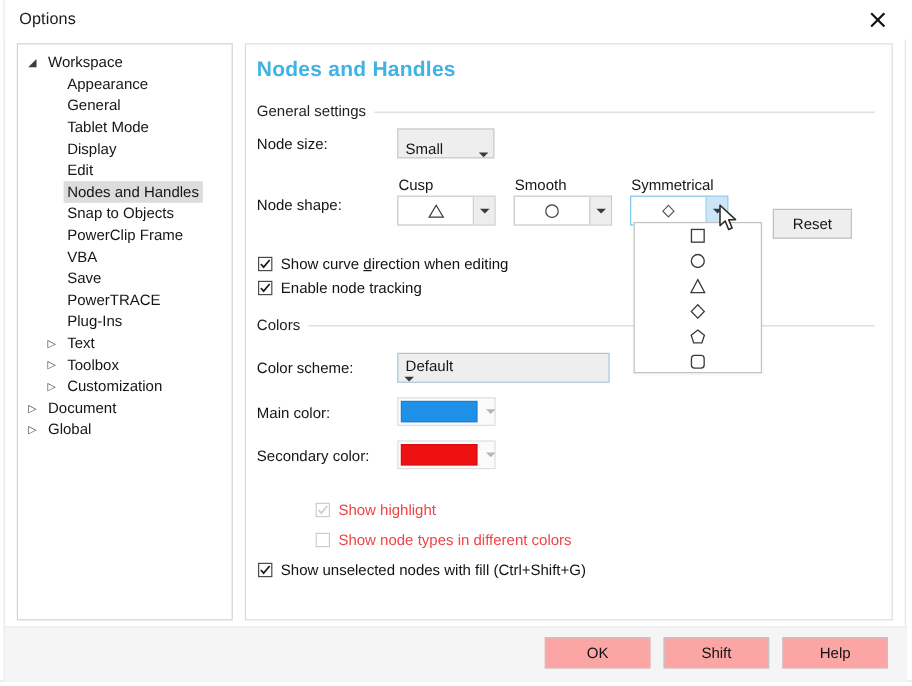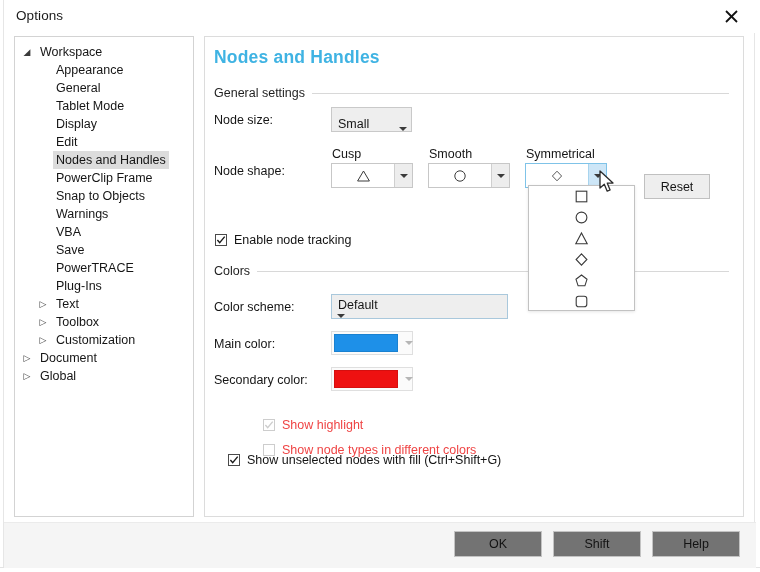--- a/index.html
+++ b/index.html
@@ -310,21 +310,21 @@
     background: #f5f5f5;
     border-top: 1px solid #ebebeb;
     box-sizing: border-box;
   }
   .footer-btn {
     position: absolute;
     top: 8px;
     height: 26px;
     width: 88px;
     box-sizing: border-box;
-    background: #737373;
+    background: #fca5a5;
     border: 1px solid #c3c3c3;
     font-size: 12.5px;
     color: #131313;
     display: flex;
     align-items: center;
     justify-content: center;
     cursor: pointer;
     font-family: "Liberation Sans", sans-serif;
   }
   .acc { text-decoration: underline; }
@@ -350,23 +350,22 @@
 
   <div id="sidebar">
     <div id="tree-list" style="padding-top:6px;">
         <div class="tree-item lvl0"><span class="exp">◢</span><span class="label">Workspace</span></div>
         <div class="tree-item lvl1"><span class="label">Appearance</span></div>
         <div class="tree-item lvl1"><span class="label">General</span></div>
         <div class="tree-item lvl1"><span class="label">Tablet Mode</span></div>
         <div class="tree-item lvl1"><span class="label">Display</span></div>
         <div class="tree-item lvl1"><span class="label">Edit</span></div>
         <div class="tree-item lvl1 selected"><span class="label">Nodes and Handles</span></div>
+        <div class="tree-item lvl1"><span class="label">Snap to Objects</span></div>
         <div class="tree-item lvl1"><span class="label">PowerClip Frame</span></div>
-        <div class="tree-item lvl1"><span class="label">Snap to Objects</span></div>
-        <div class="tree-item lvl1"><span class="label">Warnings</span></div>
         <div class="tree-item lvl1"><span class="label">VBA</span></div>
         <div class="tree-item lvl1"><span class="label">Save</span></div>
         <div class="tree-item lvl1"><span class="label">PowerTRACE</span></div>
         <div class="tree-item lvl1"><span class="label">Plug-Ins</span></div>
         <div class="tree-item lvl1"><span class="exp">▷</span><span class="label">Text</span></div>
         <div class="tree-item lvl1"><span class="exp">▷</span><span class="label">Toolbox</span></div>
         <div class="tree-item lvl1"><span class="exp">▷</span><span class="label">Customization</span></div>
         <div class="tree-item lvl0"><span class="exp">▷</span><span class="label">Document</span></div>
         <div class="tree-item lvl0"><span class="exp">▷</span><span class="label">Global</span></div>
       </div>
@@ -422,20 +421,28 @@
           <polygon points="7,2.2 11.6,7 7,11.8 2.4,7" fill="none" stroke="#5a5a5a" stroke-width="1"></polygon>
         </svg>
       </div>
       <div class="carrow">
           <span class="arrow-glyph"></span>
         </div>
     </div>
 
     <div class="btn" style="left:439px; top:126px; width:66px; height:25px;margin-top:11px;">Reset</div>
 
+    <div class="checkrow" style="left:10px; top:176px;">
+      <span class="box">
+        <svg width="10" height="10" viewBox="0 0 10 10">
+          <polyline points="1.4,5 3.7,7.6 8.7,1.6" fill="none" stroke="#1a1a1a" stroke-width="1.4"></polyline>
+        </svg>
+      </span>
+      <span><span>Show curve </span><span class="acc">d</span><span>irection when editing</span></span>
+    </div>
 
     <div class="checkrow" style="left:10px; top:196px;">
       <span class="box">
         <svg width="10" height="10" viewBox="0 0 10 10">
           <polyline points="1.4,5 3.7,7.6 8.7,1.6" fill="none" stroke="#1a1a1a" stroke-width="1.4"></polyline>
         </svg>
       </span>
       <span>Enable node tracking</span>
     </div>
 
@@ -475,21 +482,21 @@
         </svg>
       </span>
       <span>Show highlight</span>
     </div>
 
     <div class="checkrow disabled" style="left:10px; top:406px;">
       <span class="box"></span>
       <span>Show node types in different colors</span>
     </div>
 
-    <div class="checkrow" style="left:10px; top:416px;margin-left:13px;">
+    <div class="checkrow" style="left:10px; top:431px;">
       <span class="box">
         <svg width="10" height="10" viewBox="0 0 10 10">
           <polyline points="1.4,5 3.7,7.6 8.7,1.6" fill="none" stroke="#1a1a1a" stroke-width="1.4"></polyline>
         </svg>
       </span>
       <span>Show unselected nodes with fill (Ctrl+Shift+G)</span>
     </div>
 
   </div>
 

